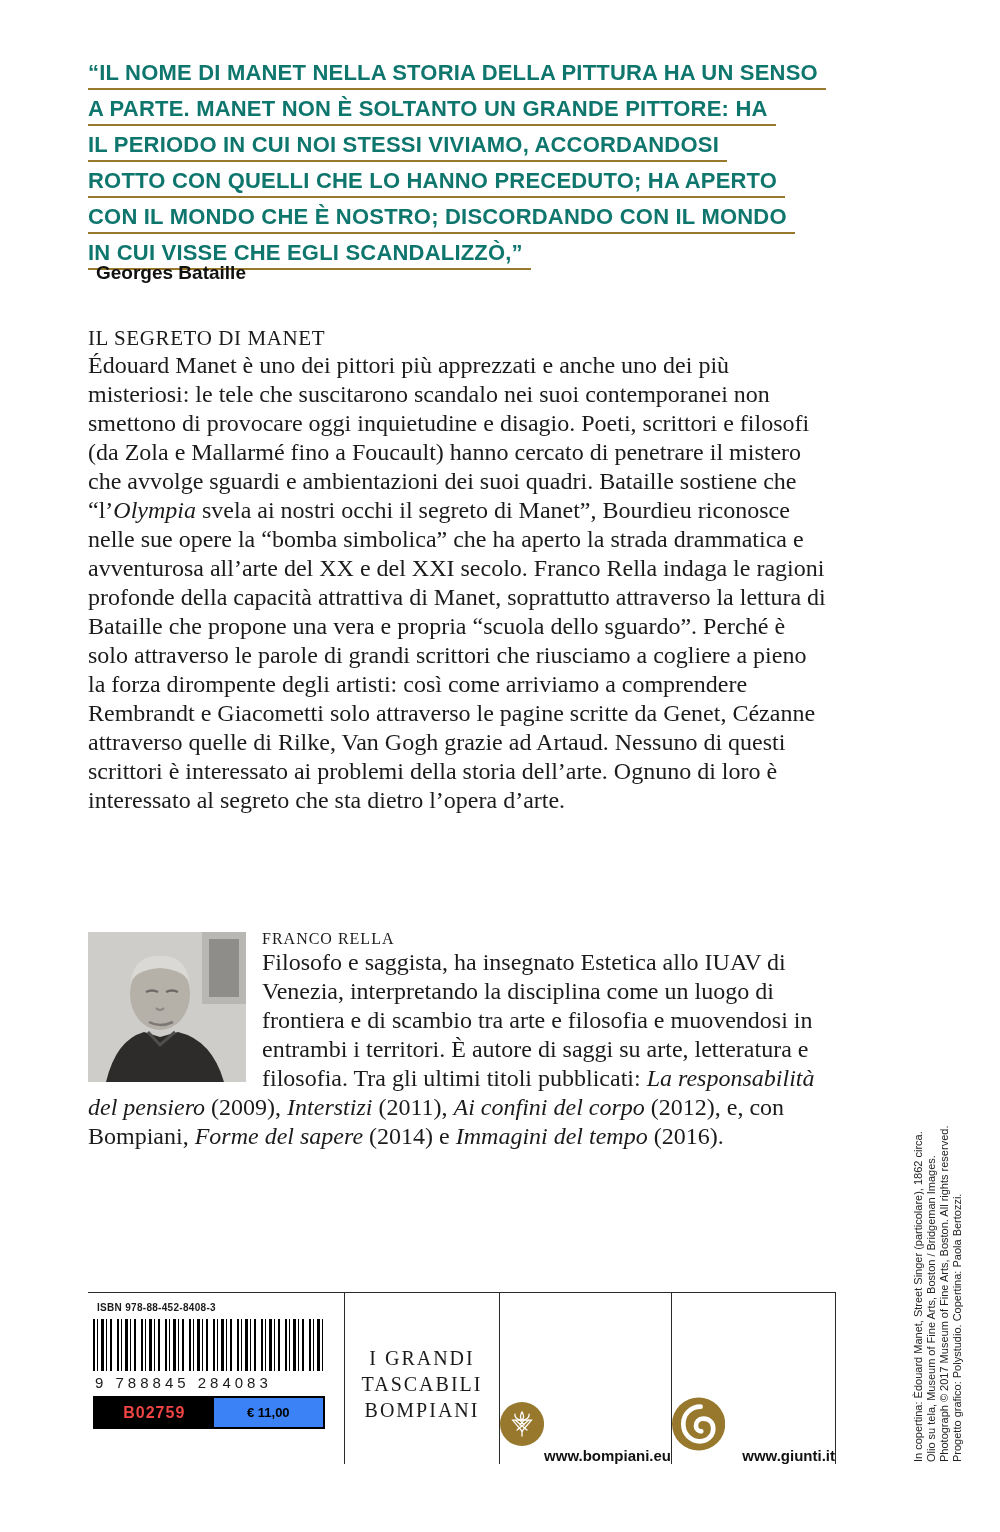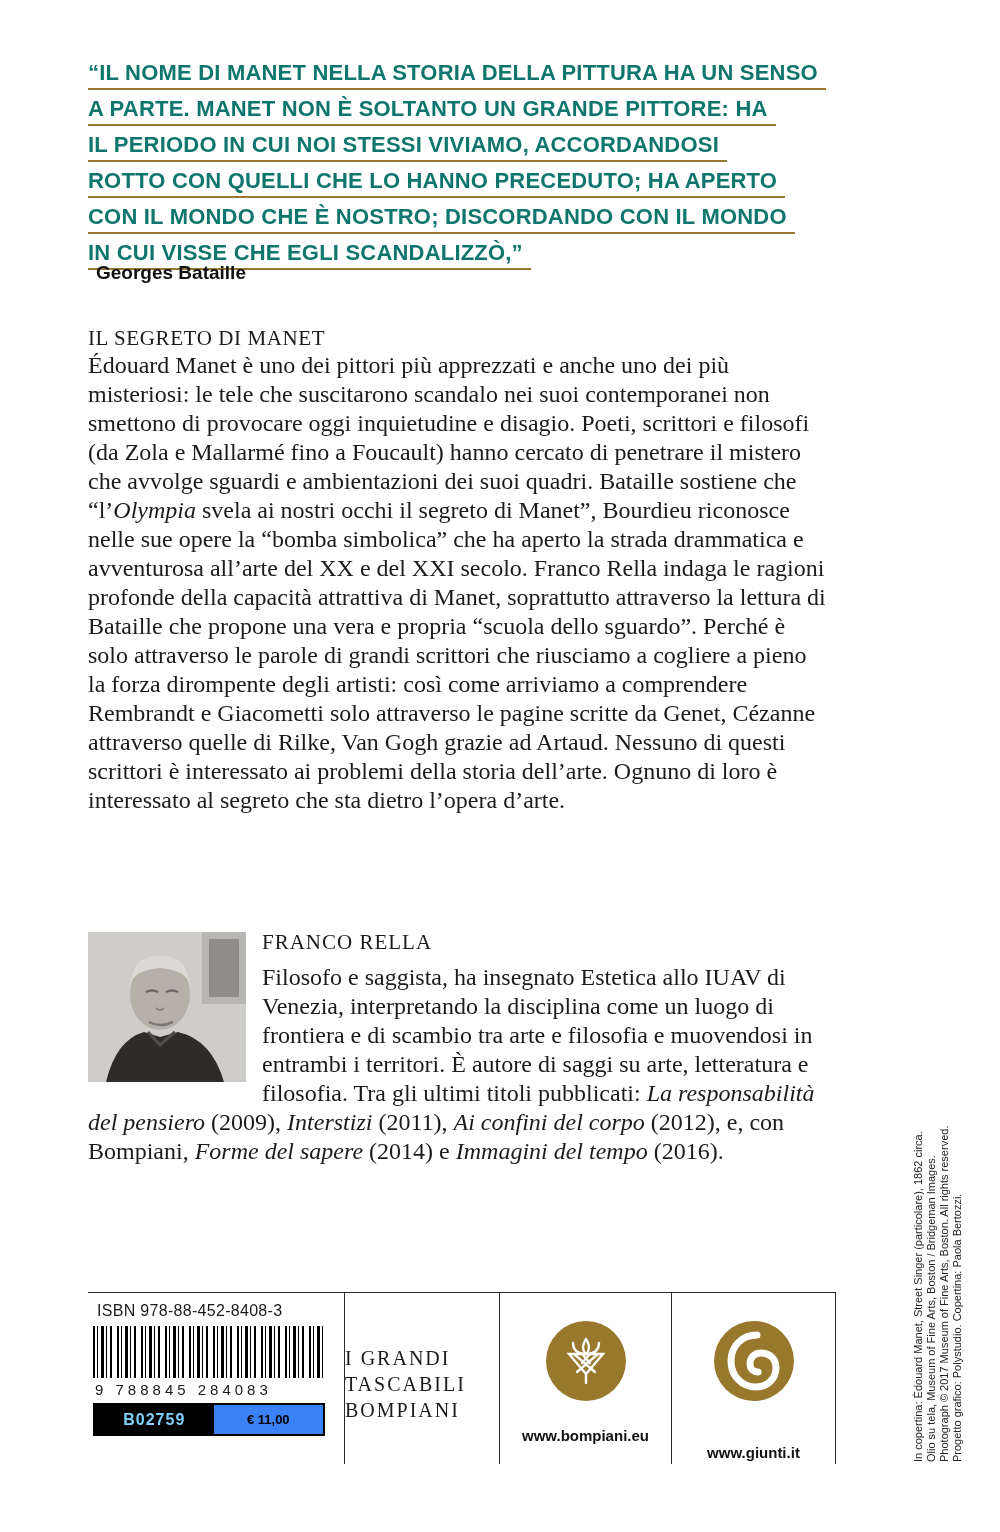--- a/index.html
+++ b/index.html
@@ -73,45 +73,45 @@
   }
   .photo {
     float: left;
     width: 158px;
     height: 150px;
     margin: 4px 16px 8px 0;
     background: #cfcdc9;
   }
   .photo svg { display: block; width: 100%; height: 100%; }
   .author-name {
-    font-size: 21px;
+    font-size: 16px;
     letter-spacing: 1px;
-    margin-bottom: 8px;
+    margin-bottom: 0;
     padding-top: 2px;
   }
 
   
   .footer {
     position: absolute;
     left: 88px;
     top: 1292px;
     width: 748px;
     height: 172px;
     border-top: 1px solid #2a2a2a;
     display: flex;
   }
   .cell { border-right: 1px solid #2a2a2a; height: 100%; }
   .cell-barcode {
     width: 257px;
     padding: 9px 16px 0 5px;
     font-family: "Liberation Sans", sans-serif;
   }
   .isbn {
-    font-size: 16px;
-    font-weight: normal;
+    font-size: 10px;
+    font-weight: bold;
     letter-spacing: 0.3px;
     margin-bottom: 6px;
     padding-left: 4px;
   }
   .barcode {
     width: 232px;
     height: 52px;
     background: repeating-linear-gradient(90deg,
       #000 0 2px, #fff 2px 4px, #000 4px 5px, #fff 5px 8px,
       #000 8px 11px, #fff 11px 13px, #000 13px 14px, #fff 14px 17px,
@@ -124,53 +124,53 @@
   }
   .price-row {
     display: flex;
     width: 232px;
     height: 33px;
     border: 2px solid #000;
   }
   .code-box {
     width: 52%;
     background: #000;
-    color: #7dd3fc;
+    color: #ef4444;
     display: flex;
     align-items: center;
     justify-content: center;
     font-weight: bold;
     font-size: 16px;
     letter-spacing: 1px;
   }
   .price-box {
     width: 48%;
     background: #3b82f6;
     color: #000;
     display: flex;
     align-items: center;
     justify-content: center;
     font-weight: bold;
     font-size: 13px;
   }
   .cell-imprint {
     width: 155px;
     padding-top: 52px;
-    text-align: left;
+    text-align: center;
     font-family: "Liberation Serif", serif;
     font-size: 20px;
     letter-spacing: 2px;
     line-height: 26px;
     color: #1b1b1b;
   }
   .cell-logo {
     width: 172px;
     display: flex;
-    flex-direction: column;
-    align-items: center;
+    flex-direction: row;
+    align-items: flex-end;
   }
   .cell-logo.last { width: 164px; gap: 17px; }
   .logo { width: 80px; height: 80px; margin-top: 28px; }
   .logo svg { display: block; width: 100%; height: 100%; }
   .url {
     margin-top: 26px;
     font-family: "Liberation Sans", sans-serif;
     font-weight: bold;
     font-size: 15px;
     color: #111;

